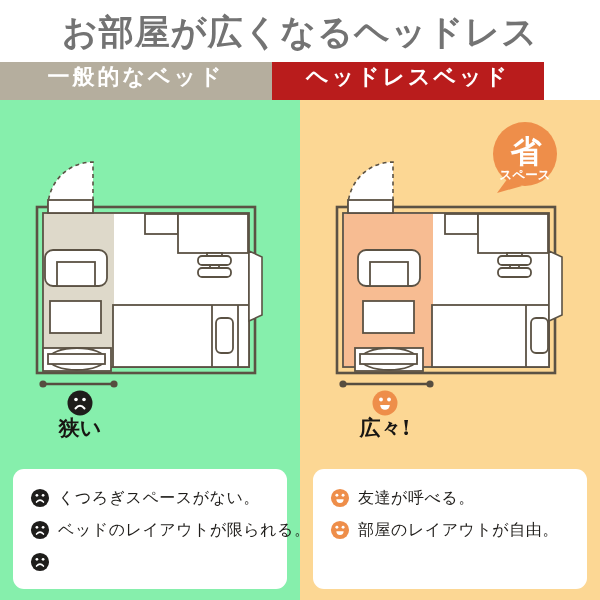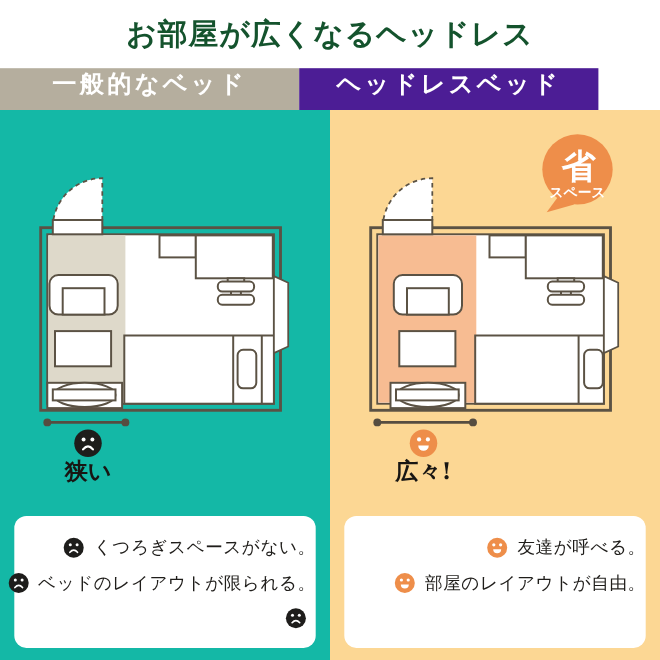--- a/index.html
+++ b/index.html
@@ -5,39 +5,39 @@
   html,body{margin:0;padding:0;}
   .stage{
     position:relative;width:600px;height:600px;overflow:hidden;background:#ffffff;
     font-family:"DejaVu Serif","Liberation Serif",serif;
   }
   .title-bar{
     position:absolute;left:0;top:0;width:600px;height:62px;
     display:flex;align-items:center;justify-content:center;background:#ffffff;
   }
   .title-bar h1{
-    margin:4px;font-size:27px;font-weight:bold;color:#14532d;letter-spacing:1px;line-height:1;
+    margin:4px;font-size:35px;font-weight:bold;color:#737373;letter-spacing:1px;line-height:1;
   }
   .header-row{position:absolute;left:0;top:62px;width:600px;height:38px;display:flex;}
   .header-cell{
     width:272px;height:38px;display:flex;align-items:flex-start;justify-content:center;
     color:#ffffff;font-size:22px;font-weight:bold;letter-spacing:3px;
   }
   .header-cell.generic{background:#b5ae9e;}
-  .header-cell.headless{background:#4c1d95;}
+  .header-cell.headless{background:#b91c1c;}
   .panel{position:absolute;top:100px;width:300px;height:500px;}
-  .panel.left{left:0;background:#14b8a6;}
+  .panel.left{left:0;background:#86efac;}
   .panel.right{left:300px;background:#fcd794;}
   .plan-svg{position:absolute;left:0;top:0;}
   .info-box{
     position:absolute;left:13px;top:369px;width:274px;height:120px;
     background:#ffffff;border-radius:11px;box-sizing:border-box;
     padding:13px 0 0 17px;display:flex;flex-direction:column;
   }
-  .info-item{display:flex;align-items:center;height:32px;justify-content:flex-end;}
+  .info-item{display:flex;align-items:center;height:32px;}
   .info-item .mini-face{flex:0 0 auto;margin-right:8px;}
   .info-item span{font-size:16px;color:#1f1d1a;letter-spacing:0.5px;white-space:nowrap;}
 </style>
 </head>
 <body>
 
 <div class="stage">
 
   <div class="title-bar">
     <h1>お部屋が広くなるヘッドレス</h1>

